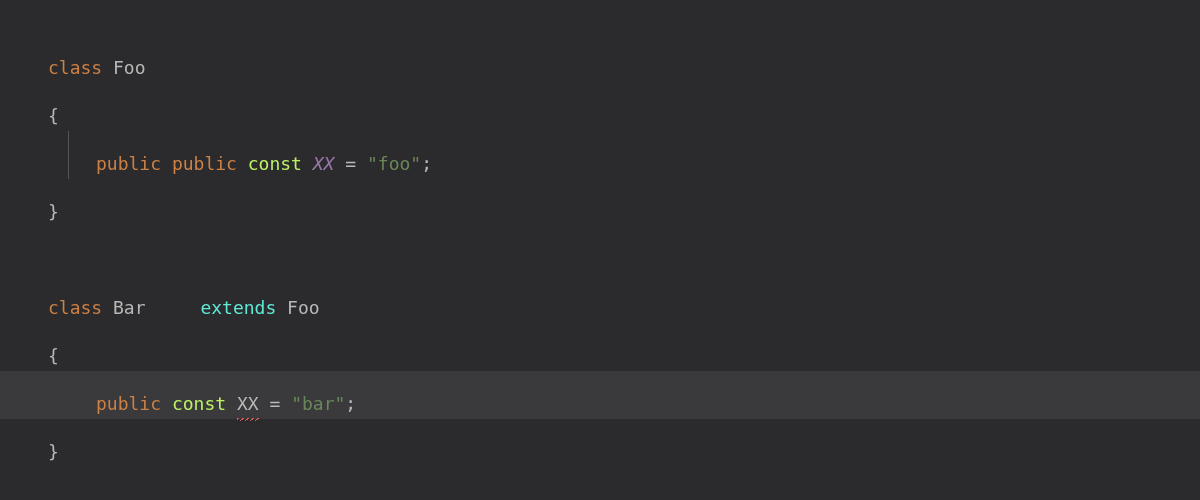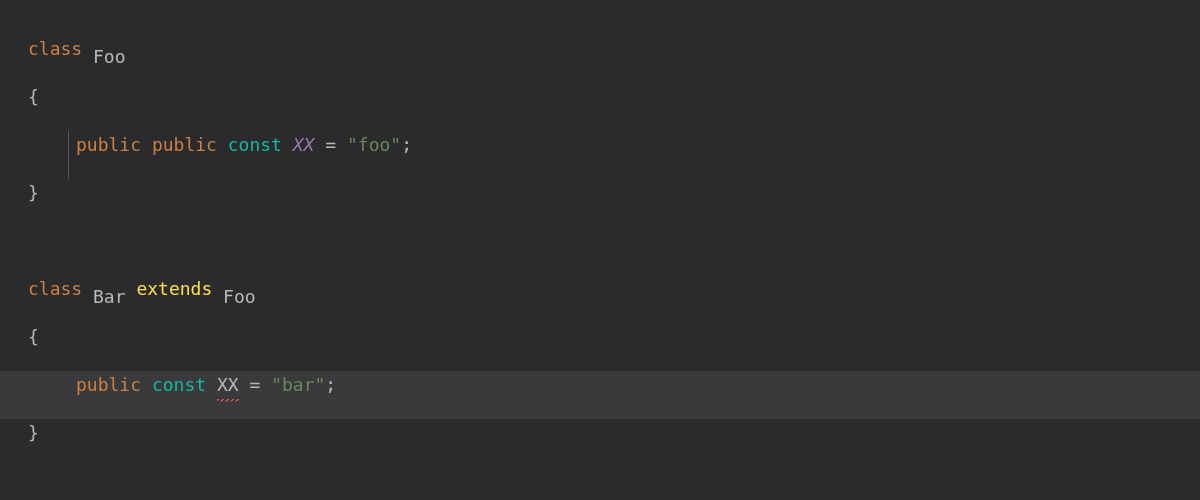--- a/index.html
+++ b/index.html
@@ -14,34 +14,34 @@
       line-height: 1.6;
       width: 1200px;
       height: 500px;
       overflow: hidden;
     }
     .editor {
       padding: 35px 0 0 0;
       position: relative;
     }
     .line {
-      padding-left: 28px;
+      padding-left: 48px;
       height: 48px;
       display: flex;
-      align-items: flex-start;
+      align-items: flex-end;
       white-space: pre;
     }
     .line.highlighted {
       background: #3a3a3c;
     }
     .kw-class { color: #cc8044; }
     .class-name { color: #b8b8b8; margin-top: 8px; }
     .kw-modifier { color: #cc8044; }
-    .kw-extends { color: #fde047; }
-    .kw-const { color: #14b8a6; }
+    .kw-extends { color: #5eead4; margin-left: 44px; }
+    .kw-const { color: #bef264; }
     .const-name { color: #9876aa; font-style: italic; }
     .const-name-err { 
       color: #b8b8b8; 
       position: relative;
       display: inline-block;
     }
     .const-name-err::after {
       content: '';
       position: absolute;
       left: 0;

